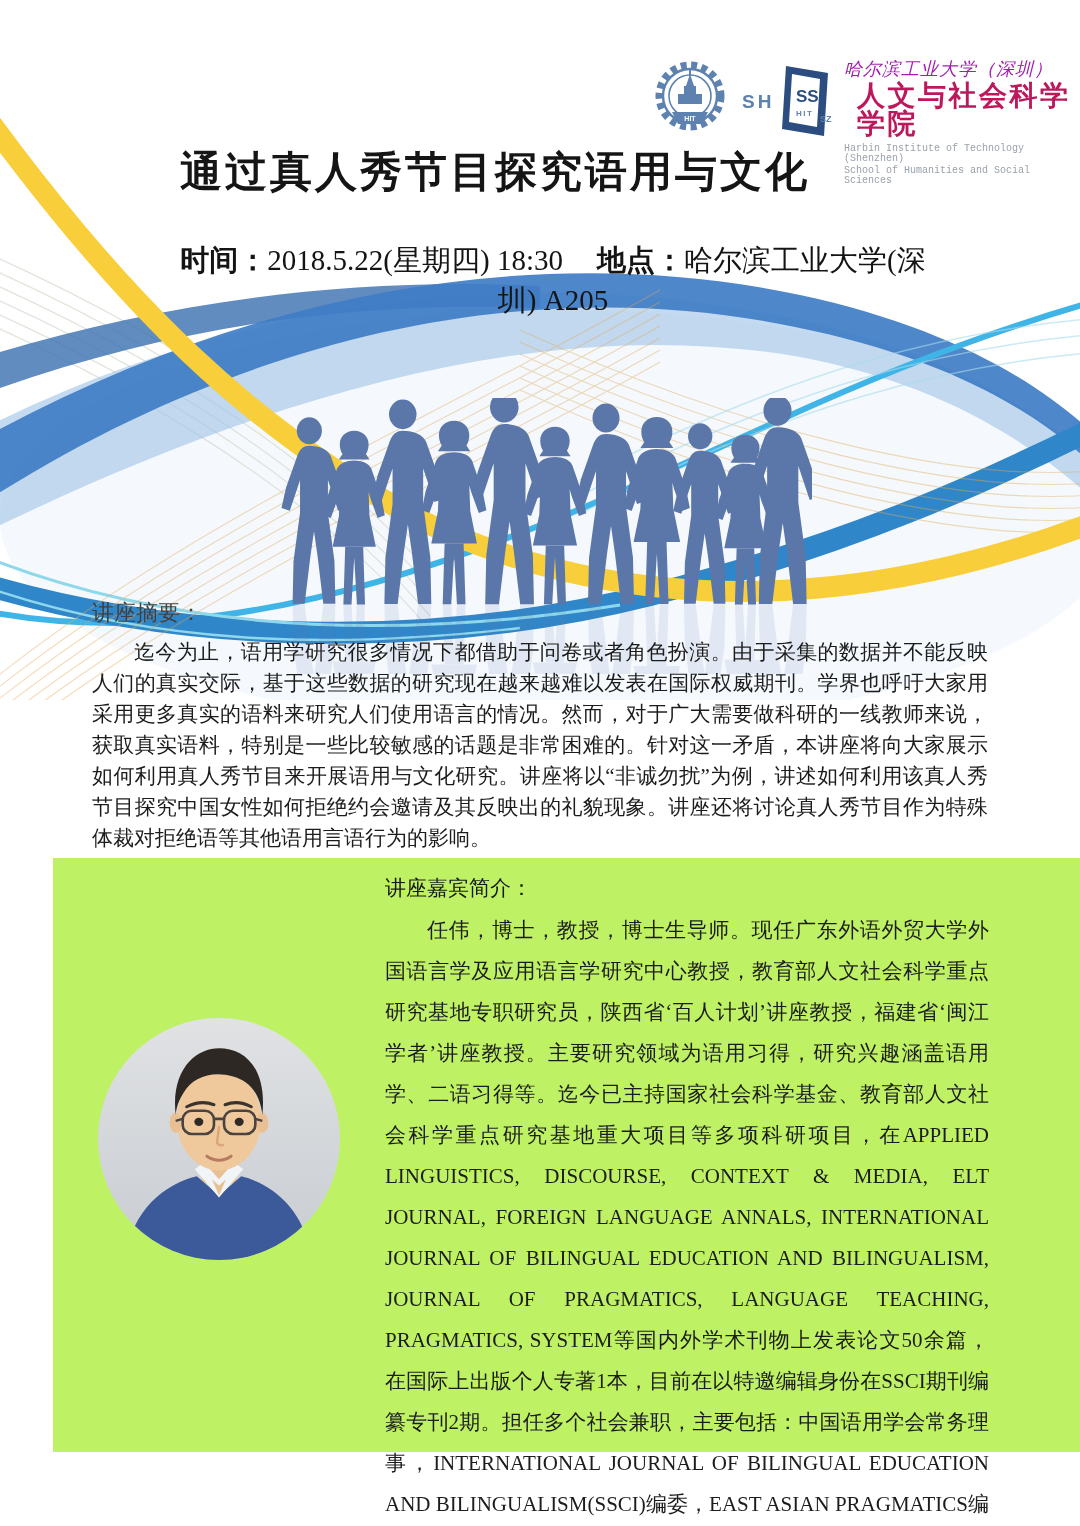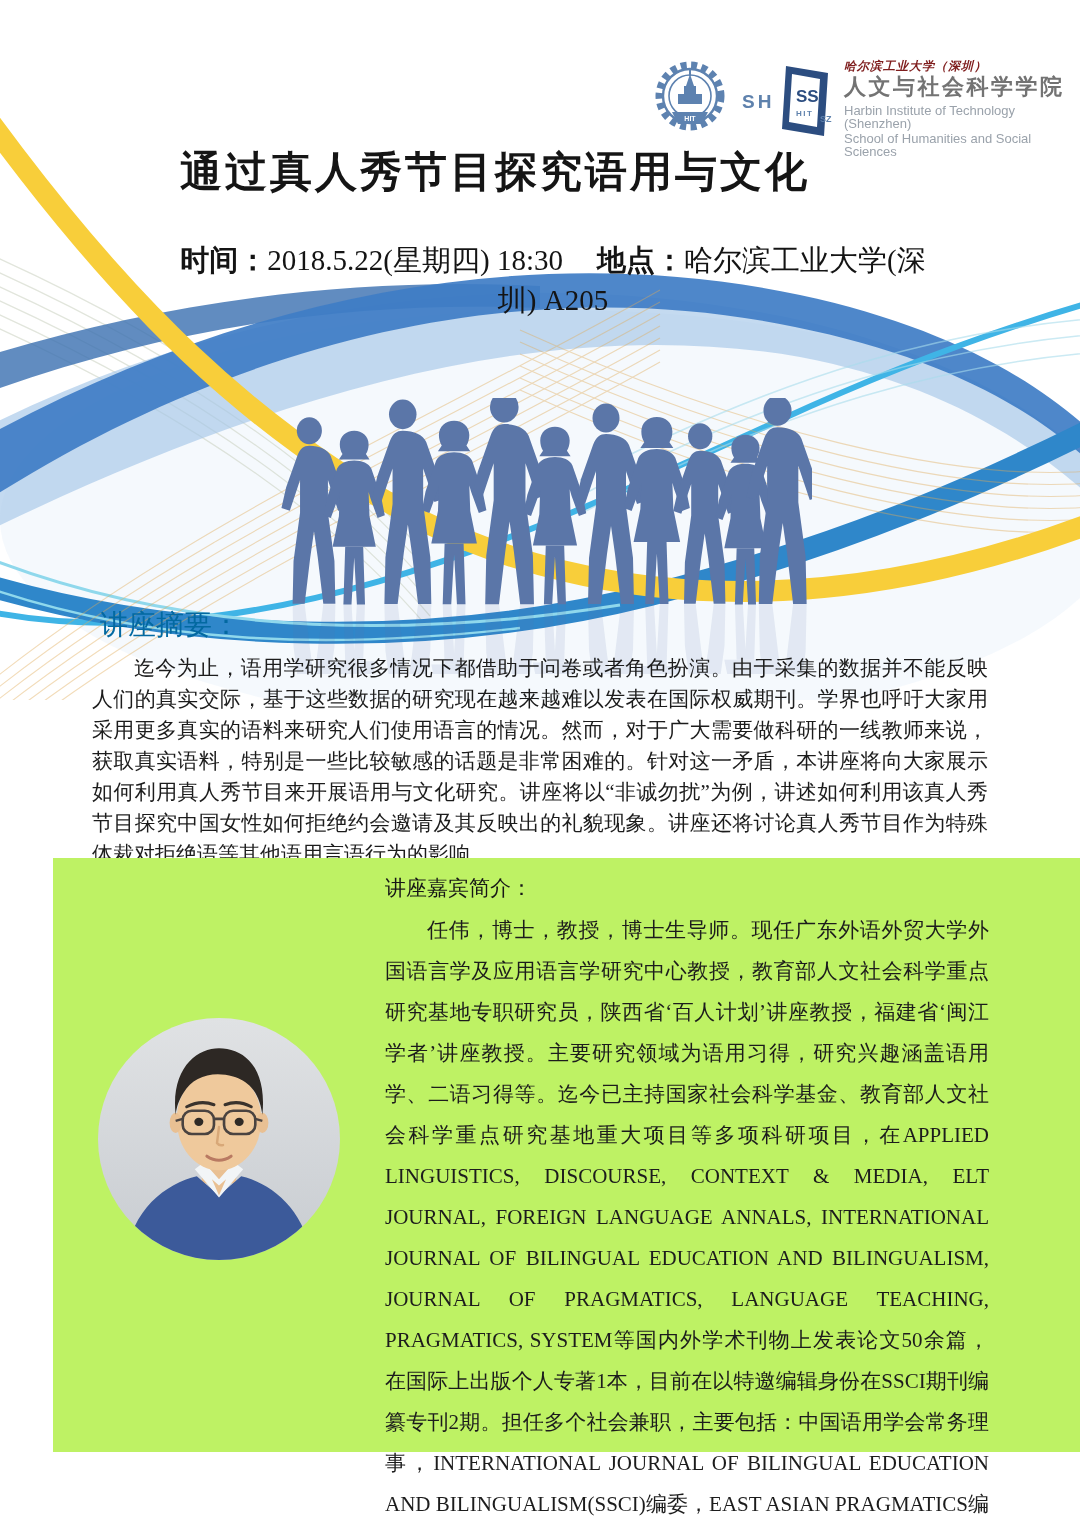--- a/index.html
+++ b/index.html
@@ -9,36 +9,36 @@
     background:#ffffff;overflow:hidden;
     font-family:"Liberation Serif","DejaVu Serif",serif;color:#1b1b1b;
   }
   
   .waves{position:absolute;left:0;top:0;width:1080px;height:700px;}
   .people{position:absolute;left:268px;top:398px;width:544px;height:276px;color:#5b76a8;}
   
   .hit-emblem{position:absolute;left:648px;top:56px;width:84px;height:84px;}
   .shss-logo{position:absolute;left:740px;top:60px;width:96px;height:82px;}
   .logo-text{position:absolute;left:844px;top:60px;width:230px;line-height:1;}
-  .logo-cn1{font-size:12px;font-weight:700;font-style:italic;color:#7f1d1d;letter-spacing:1px;margin:0 0 4px 0;}
-  .logo-cn2{font-size:22px;color:#737373;letter-spacing:2.5px;margin:0 0 6px 0;font-weight:600;font-family:"Liberation Sans",sans-serif;}
-  .logo-en{font-size:13px;color:#9aa2ab;margin:0 0 2px 0;font-family:Liberation Sans, sans-serif;}
+  .logo-cn1{font-size:18px;font-weight:400;font-style:italic;color:#a21caf;letter-spacing:1px;margin:0 0 4px 0;}
+  .logo-cn2{font-size:28px;color:#be185d;letter-spacing:2.5px;margin:0 0 6px 13px;font-weight:600;font-family:"Liberation Sans",sans-serif;}
+  .logo-en{font-size:10px;color:#9aa2ab;margin:0 0 2px 0;font-family:Liberation Mono, monospace;}
   
   .title{
     position:absolute;left:180px;top:148px;width:800px;margin:0;
     font-family:"Liberation Sans","DejaVu Sans",sans-serif;
     font-size:42px;font-weight:900;letter-spacing:3px;color:#151515;line-height:1.15;
     white-space:nowrap;
   }
   .meta{position:absolute;left:166px;top:240px;width:774px;font-size:29px;color:#141414;text-align:center;line-height:40px;}
   .meta .gap{display:inline-block;width:34px;}
   .meta .label{font-weight:600;}
   
   .abstract{position:absolute;left:92px;top:598px;width:896px;}
-  .abstract h3{margin:8px;font-size:28px;font-weight:500;color:#0369a1;}
+  .abstract h3{margin:0;font-size:22px;font-weight:500;color:#404040;}
   .abstract p{margin:9px 0 0 0;font-size:21px;line-height:31px;text-align:justify;text-indent:2em;color:#1c1c1c;}
   
   .panel{position:absolute;left:53px;top:858px;width:1074px;height:594px;background:#bef264;}
   .avatar{position:absolute;left:45px;top:160px;width:242px;height:242px;}
   .bio{position:absolute;left:332px;top:16px;width:604px;}
   .bio h3{margin:0;font-size:21px;font-weight:500;color:#161616;}
   .bio p{margin:8px 0 0 0;font-size:21px;line-height:41px;text-align:justify;text-indent:2em;color:#1c1c1c;}
 </style>
 </head>
 <body>

